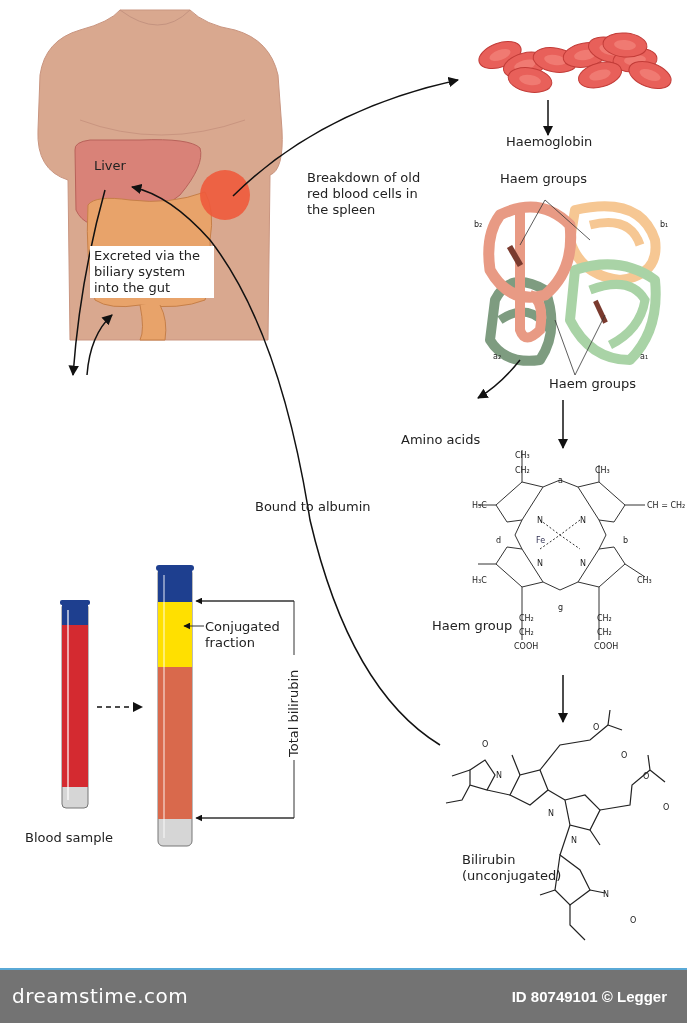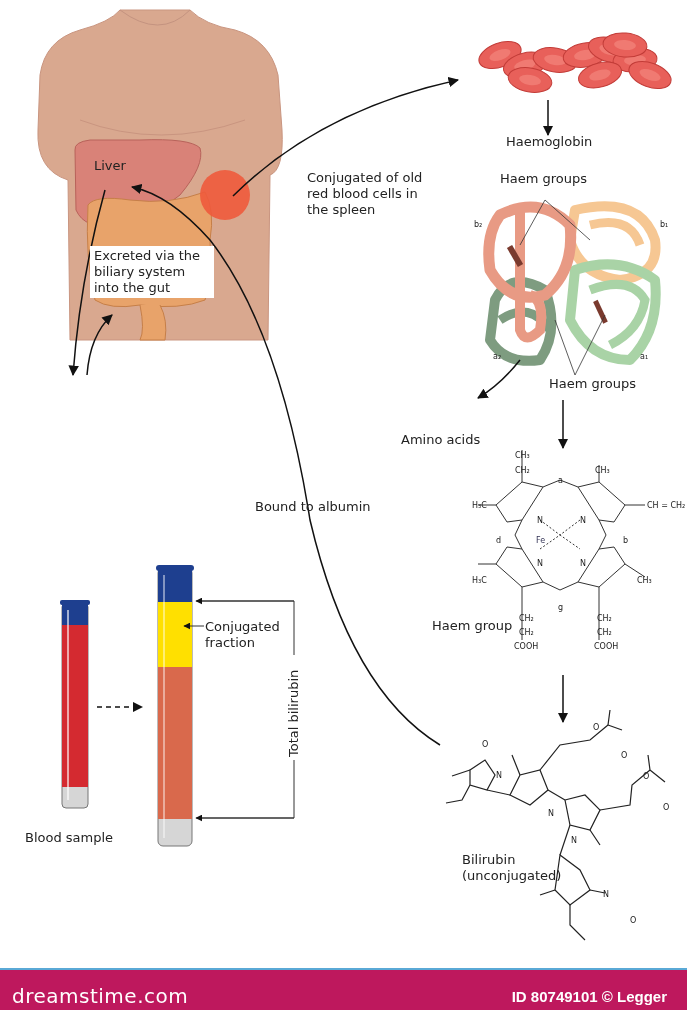--- a/index.html
+++ b/index.html
@@ -2,21 +2,21 @@
 <html><head>
 <meta charset="utf-8">
 <style>
   html,body{margin:0;padding:0;background:#fff;}
   body{width:687px;height:1023px;position:relative;overflow:hidden;font-family:"DejaVu Sans","Liberation Sans",sans-serif;color:#222;}
   #canvas{position:absolute;left:0;top:0;width:687px;height:968px;}
   .lbl{position:absolute;font-size:13px;line-height:16px;color:#222;font-family:"DejaVu Sans","Liberation Sans",sans-serif;}
   .ctr{text-align:left;}
   .small{font-size:8px;line-height:9px;}
   .box{background:#fff;padding:2px 4px;}
-  #footer{position:absolute;left:0;top:968px;width:687px;height:42px;background:#be185d;border-top:2px solid #5aa9d6;box-sizing:border-box;}
+  #footer{position:absolute;left:0;top:968px;width:687px;height:55px;background:#737373;border-top:2px solid #5aa9d6;box-sizing:border-box;}
   #footer .brand{position:absolute;left:12px;top:14px;color:#fff;font-size:20px;font-family:"DejaVu Sans","Liberation Sans",sans-serif;letter-spacing:0.5px;}
   #footer .credit{position:absolute;right:20px;top:18px;color:#fff;font-size:15px;font-weight:bold;font-family:"Liberation Sans",sans-serif;}
   .vert{position:absolute;transform:rotate(-90deg);transform-origin:left top;white-space:nowrap;}
 </style>
 </head>
 <body>
 
 <div id="canvas">
   <svg width="687" height="968" viewBox="0 0 687 968" style="position:absolute;left:0;top:0">
     <defs>
@@ -143,21 +143,21 @@
     </g>
     <path d="M294,601 L294,655 M294,760 L294,818 M294,601 L197,601 M294,818 L197,818" stroke="#333" stroke-width="1" fill="none"></path>
     <path d="M294,601 L196,601" stroke="#333" stroke-width="1" marker-end="url(#ah)"></path>
     <path d="M294,818 L196,818" stroke="#333" stroke-width="1" marker-end="url(#ah)"></path>
     <path d="M204,626 L184,626" stroke="#333" stroke-width="1" marker-end="url(#ah)"></path>
   </svg>
 
   <div class="lbl" style="left:94px;top:158px;">Liver</div>
 
   <div class="lbl" style="left:307px;top:170px;">
-    <div>Conjugated of old</div>
+    <div>Breakdown of old</div>
     <div>red blood cells in</div>
     <div>the spleen</div>
   </div>
 
   <div class="lbl ctr box" style="left:90px;top:246px;width:116px;">
     <div>Excreted via the</div>
     <div>biliary system</div>
     <div>into the gut</div>
   </div>
 

